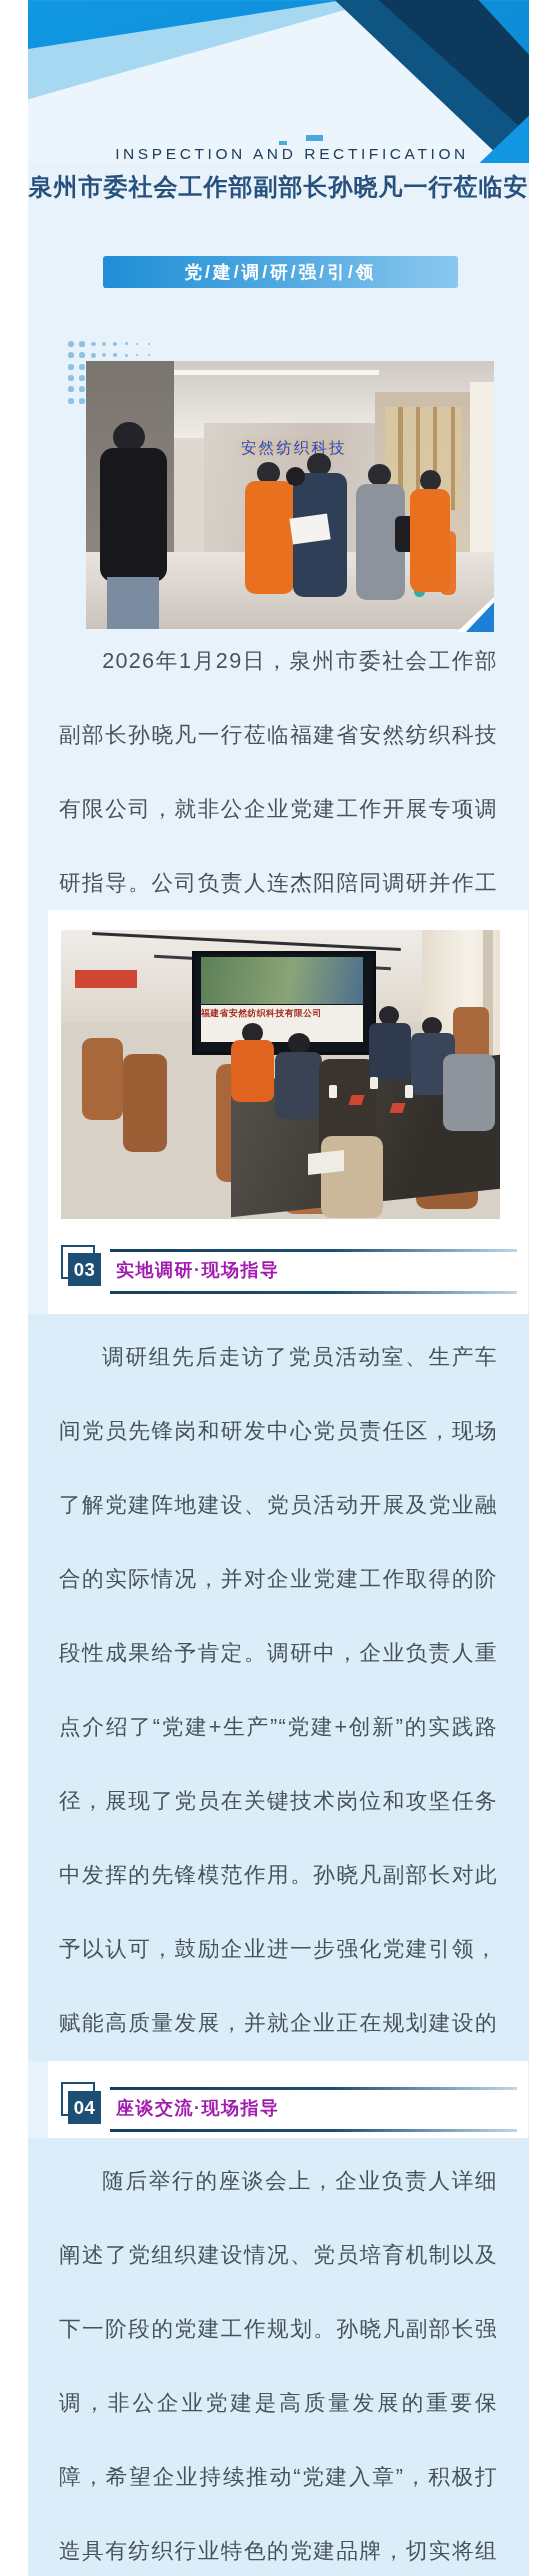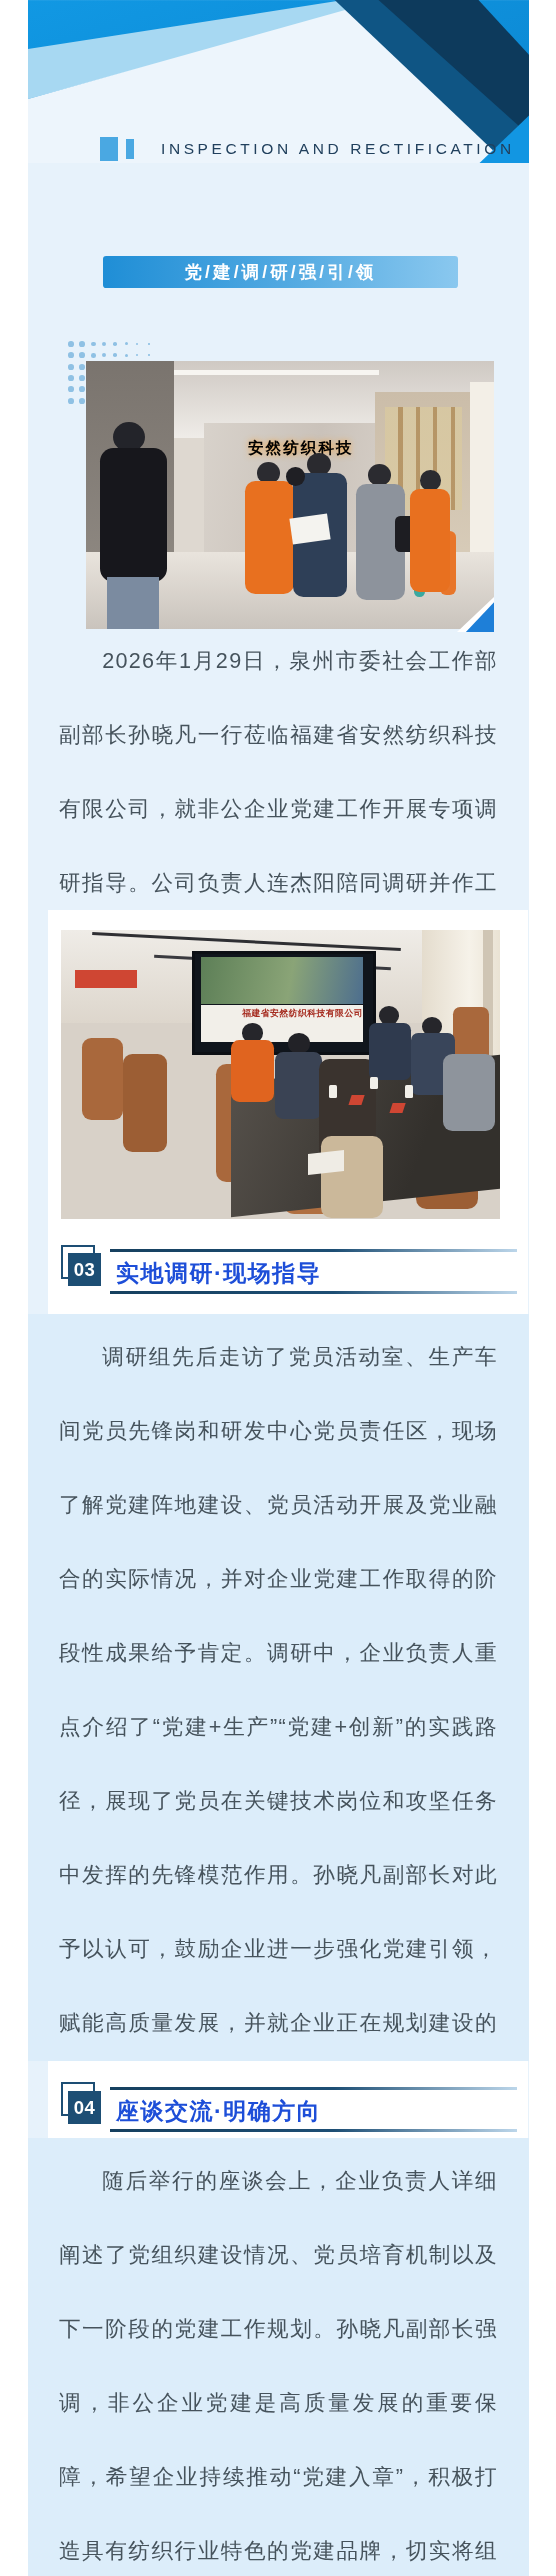--- a/index.html
+++ b/index.html
@@ -1,18 +1,18 @@
 <!DOCTYPE html>
 <html style="font-size:8.2px"><head>
 <meta charset="utf-8">
 <style>
   html,body{margin:0;padding:0;background:#ffffff;}
   body{width:556px;height:3022px;position:relative;overflow:hidden;
        font-family:"Liberation Sans","DejaVu Sans",sans-serif;}
-  .abs{position:absolute;}
+  .abs{position:absolute;flex-direction:column;}
   
   .column{left:28px;top:0;width:501px;height:3022px;background:#e7f2fb;}
   .whiteband{background:#ffffff;left:48px;width:480px;}
   
   .banner{left:28px;top:0;width:501px;height:163px;overflow:hidden;}
   .eyebrow-row{left:28px;top:135px;width:501px;height:28px;display:flex;align-items:center;}
   .bar1{width:17.5px;height:24px;background:#4aa8e2;margin-left:72px;}
   .bar2{width:7.7px;height:19.6px;background:#4aa8e2;margin-left:8.8px;}
   .eyebrow-text{margin-left:27px;font-size:15.5px;letter-spacing:3.6px;color:#21405d;font-weight:500;}
   
@@ -39,21 +39,21 @@
   .para{font-size:21.6px;line-height:74px;color:#46535c;letter-spacing:1.3px;
         text-align:justify;text-indent:2em;}
   .intro{left:59px;top:624px;width:439px;height:289px;}
   .panel{left:28px;width:501px;background:#dcedfa;}
   .panel .para{margin:0 31px;padding-top:6.2px;}
   
   .sec-outline{width:30px;height:30px;border:2.1px solid #1d4e74;background:#ffffff;}
   .sec-num{width:33px;height:33px;background:#1d4e74;color:#ffffff;font-size:18.5px;font-weight:bold;
            display:flex;align-items:center;justify-content:center;letter-spacing:0.5px;}
   .sec-line{height:2.6px;background:linear-gradient(90deg,#16405f 0%,#1d4e74 55%,#bcd6ea 100%);}
-  .sec-title{font-size:23px;font-weight:bold;color:#1d4ed8;letter-spacing:1.5px;}
+  .sec-title{font-size:18px;font-weight:bold;color:#a21caf;letter-spacing:1.5px;}
 </style>
 </head>
 <body>
 
 <div class="abs column"></div>
 
 <div class="abs banner">
   <svg width="501" height="163" viewBox="0 0 972 316">
     <defs>
       <linearGradient id="gB" x1="0" y1="0" x2="1" y2="1">
@@ -69,20 +69,21 @@
     <polygon points="876,316 972,224 972,316" fill="#1296e2"></polygon>
   </svg>
 </div>
 <div class="abs eyebrow-row">
   <span class="bar1"></span>
   <span class="bar2"></span>
   <span class="eyebrow-text">INSPECTION AND RECTIFICATION</span>
 </div>
 
 <div class="abs title">
+  <div>泉州市委社会工作部副部长孙晓凡一行莅临安</div>
 </div>
 <div class="abs badge">
   <span>党/建/调/研/强/引/领</span>
 </div>
 
 <div class="abs dots">
     <i style="width: 5.7px; height: 5.7px; left: 0px; top: 0px;"></i>
     <i style="width: 5.7px; height: 5.7px; left: 11px; top: 0px;"></i>
     <i style="width: 4.6px; height: 4.6px; left: 23px; top: 0.5px;"></i>
     <i style="width: 4.1px; height: 4.1px; left: 34px; top: 0.8px;"></i>
@@ -129,21 +130,21 @@
     <i style="width: 3.6px; height: 3.6px; left: 45px; top: 58px;"></i>
     <i style="width: 3.1px; height: 3.1px; left: 57px; top: 58px;"></i>
     <i style="width: 2.1px; height: 2.1px; left: 68px; top: 58px;"></i>
     <i style="width: 1.5px; height: 1.5px; left: 80px; top: 59px;"></i>
   </div>
 
 <div class="abs photo" style="left:86px;top:361px;width:408px;height:268px;background:#ded8d0;">
   <div style="left:0;top:0;width:408px;height:77px;background:linear-gradient(#cfc9c3,#efece8);"></div>
   <div style="left:77px;top:9.3px;width:216px;height:5.2px;background:#f7f5f1;"></div>
   <div style="left:118px;top:62px;width:175px;height:129px;background:linear-gradient(100deg,#d8d2cb,#cac2ba 60%,#d5cec6);"></div>
-  <div style="left:162px;top:77px;width:118px;height:23px;color:#000000;font-size:15.5px;font-weight:bold;letter-spacing:2.1px;text-shadow:0 0 6.2px #f5a33c;">安然纺织科技</div>
+  <div style="left:155px;top:77px;width:118px;height:23px;color:#1d4ed8;font-size:15.5px;font-weight:normal;letter-spacing:2.1px;text-shadow:0 0 6.2px #f5a33c;">安然纺织科技</div>
   <div style="left:0;top:0;width:88px;height:268px;background:linear-gradient(#7a746e,#938d86);"></div>
   <div style="left:289px;top:31px;width:120px;height:170px;background:linear-gradient(#cbbda9,#d8ccb9);"></div>
   <div style="left:299px;top:46px;width:77px;height:103px;background:repeating-linear-gradient(90deg,#d9c9a0 0 13.4px,#b08b55 13.4px 17.5px);opacity:.8;"></div>
   <div style="left:384px;top:20.6px;width:24px;height:216px;background:#f3efe7;"></div>
   <div style="left:0;top:191px;width:408px;height:78px;background:linear-gradient(#e9e4dd,#c9c3bc);"></div>
   <div style="left:354px;top:170px;width:15.5px;height:64px;border-radius:6.2px;background:#e8762a;"></div>
   <div style="left:328px;top:192px;width:11.3px;height:44px;border-radius:5.2px;background:#3aa9a0;"></div>
   <div style="left:315px;top:155px;width:27px;height:24px;border-radius:50%;background:radial-gradient(#c0392b 30%,#7e2c22);"></div>
   <div style="left:336px;top:148px;width:24px;height:20.6px;border-radius:50%;background:radial-gradient(#e8c9d6 40%,#caa3b4);"></div>
 
@@ -174,21 +175,21 @@
 <div class="abs photo" style="left:61px;top:930px;width:439px;height:289px;background:#d8d1c8;">
   <div style="left:0;top:0;width:439px;height:93px;background:linear-gradient(#efece7,#ddd6cc);"></div>
   <div style="left:31px;top:10.3px;width:309px;height:3.1px;background:#2f2f33;transform:rotate(3deg);"></div>
   <div style="left:93px;top:31px;width:237px;height:2.6px;background:#3a3a3f;transform:rotate(3deg);"></div>
   <div style="left:361px;top:0;width:79px;height:206px;background:linear-gradient(90deg,#e4dccd,#f6f2e9 60%,#e9e2d3);"></div>
   <div style="left:422px;top:0;width:10.3px;height:206px;background:#cfc5b4;"></div>
   <div style="left:14.4px;top:40px;width:62px;height:17.5px;background:#cf4633;"></div>
 
   <div style="left:131px;top:20.6px;width:178px;height:98px;background:#10151c;border:3.1px solid #0c0f14;"></div>
   <div style="left:140px;top:27px;width:162px;height:47px;background:linear-gradient(100deg,#5d7f57,#8aa477 55%,#4d6e8e);"></div>
-  <div style="left:140px;top:75px;width:162px;height:37px;background:#f2efe9;color:#a62c20;font-size:8.8px;font-weight:bold;text-align:right;line-height:17.5px;letter-spacing:0.5px;">福建省安然纺织科技有限公司</div>
+  <div style="left:140px;top:75px;width:162px;height:37px;background:#f2efe9;color:#a62c20;font-size:8.8px;font-weight:bold;text-align:left;line-height:17.5px;letter-spacing:0.5px;">福建省安然纺织科技有限公司</div>
 
   <div style="left:20.6px;top:108px;width:41px;height:82px;border-radius:9.3px;background:#a9683c;"></div>
   <div style="left:62px;top:124px;width:44px;height:98px;border-radius:9.3px;background:#9c5e34;"></div>
   <div style="left:155px;top:134px;width:49px;height:118px;border-radius:10.3px;background:#a9683c;"></div>
   <div style="left:222px;top:155px;width:57px;height:129px;border-radius:11.3px;background:#b06f40;"></div>
   <div style="left:392px;top:77px;width:36px;height:67px;border-radius:7.2px;background:#a9683c;"></div>
   <div style="left:355px;top:155px;width:62px;height:124px;border-radius:10.3px;background:#9c5e34;"></div>
 
   <div style="left:170px;top:139px;width:269px;height:134px;background:linear-gradient(110deg,#55504a,#33302c 70%);transform:skewY(-6deg);"></div>
 
@@ -219,19 +220,19 @@
 <div class="abs sec-line" style="left:110px;top:1291px;width:407px;"></div>
 
 <div class="abs panel" style="top:1314px;height:747px;">
   <div class="para">调研组先后走访了党员活动室、生产车间党员先锋岗和研发中心党员责任区，现场了解党建阵地建设、党员活动开展及党业融合的实际情况，并对企业党建工作取得的阶段性成果给予肯定。调研中，企业负责人重点介绍了“党建+生产”“党建+创新”的实践路径，展现了党员在关键技术岗位和攻坚任务中发挥的先锋模范作用。孙晓凡副部长对此予以认可，鼓励企业进一步强化党建引领，赋能高质量发展，并就企业正在规划建设的党建馆提出了具体指导意见。</div>
 </div>
 
 <div class="abs whiteband" style="top:2061px;height:77px;"></div>
 <div class="abs sec-outline" style="left:61px;top:2082px;"></div>
 <div class="abs sec-num" style="left:68px;top:2091px;">04</div>
 <div class="abs sec-line" style="left:110px;top:2087px;width:407px;"></div>
-<div class="abs sec-title" style="left:116px;top:2096px;">座谈交流·明确方向</div>
+<div class="abs sec-title" style="left:116px;top:2096px;">座谈交流·现场指导</div>
 <div class="abs sec-line" style="left:110px;top:2129px;width:407px;"></div>
 
 <div class="abs panel" style="top:2138px;height:661px;">
   <div class="para">随后举行的座谈会上，企业负责人详细阐述了党组织建设情况、党员培育机制以及下一阶段的党建工作规划。孙晓凡副部长强调，非公企业党建是高质量发展的重要保障，希望企业持续推动“党建入章”，积极打造具有纺织行业特色的党建品牌，切实将组织优势转化为发展动能。负责人连杰阳表示，安然纺织将认真落实调研指导意见，深化党建与经营融合，助力泉州经济社会持续健康发展。</div>
 </div>
 
 
 </body></html>

